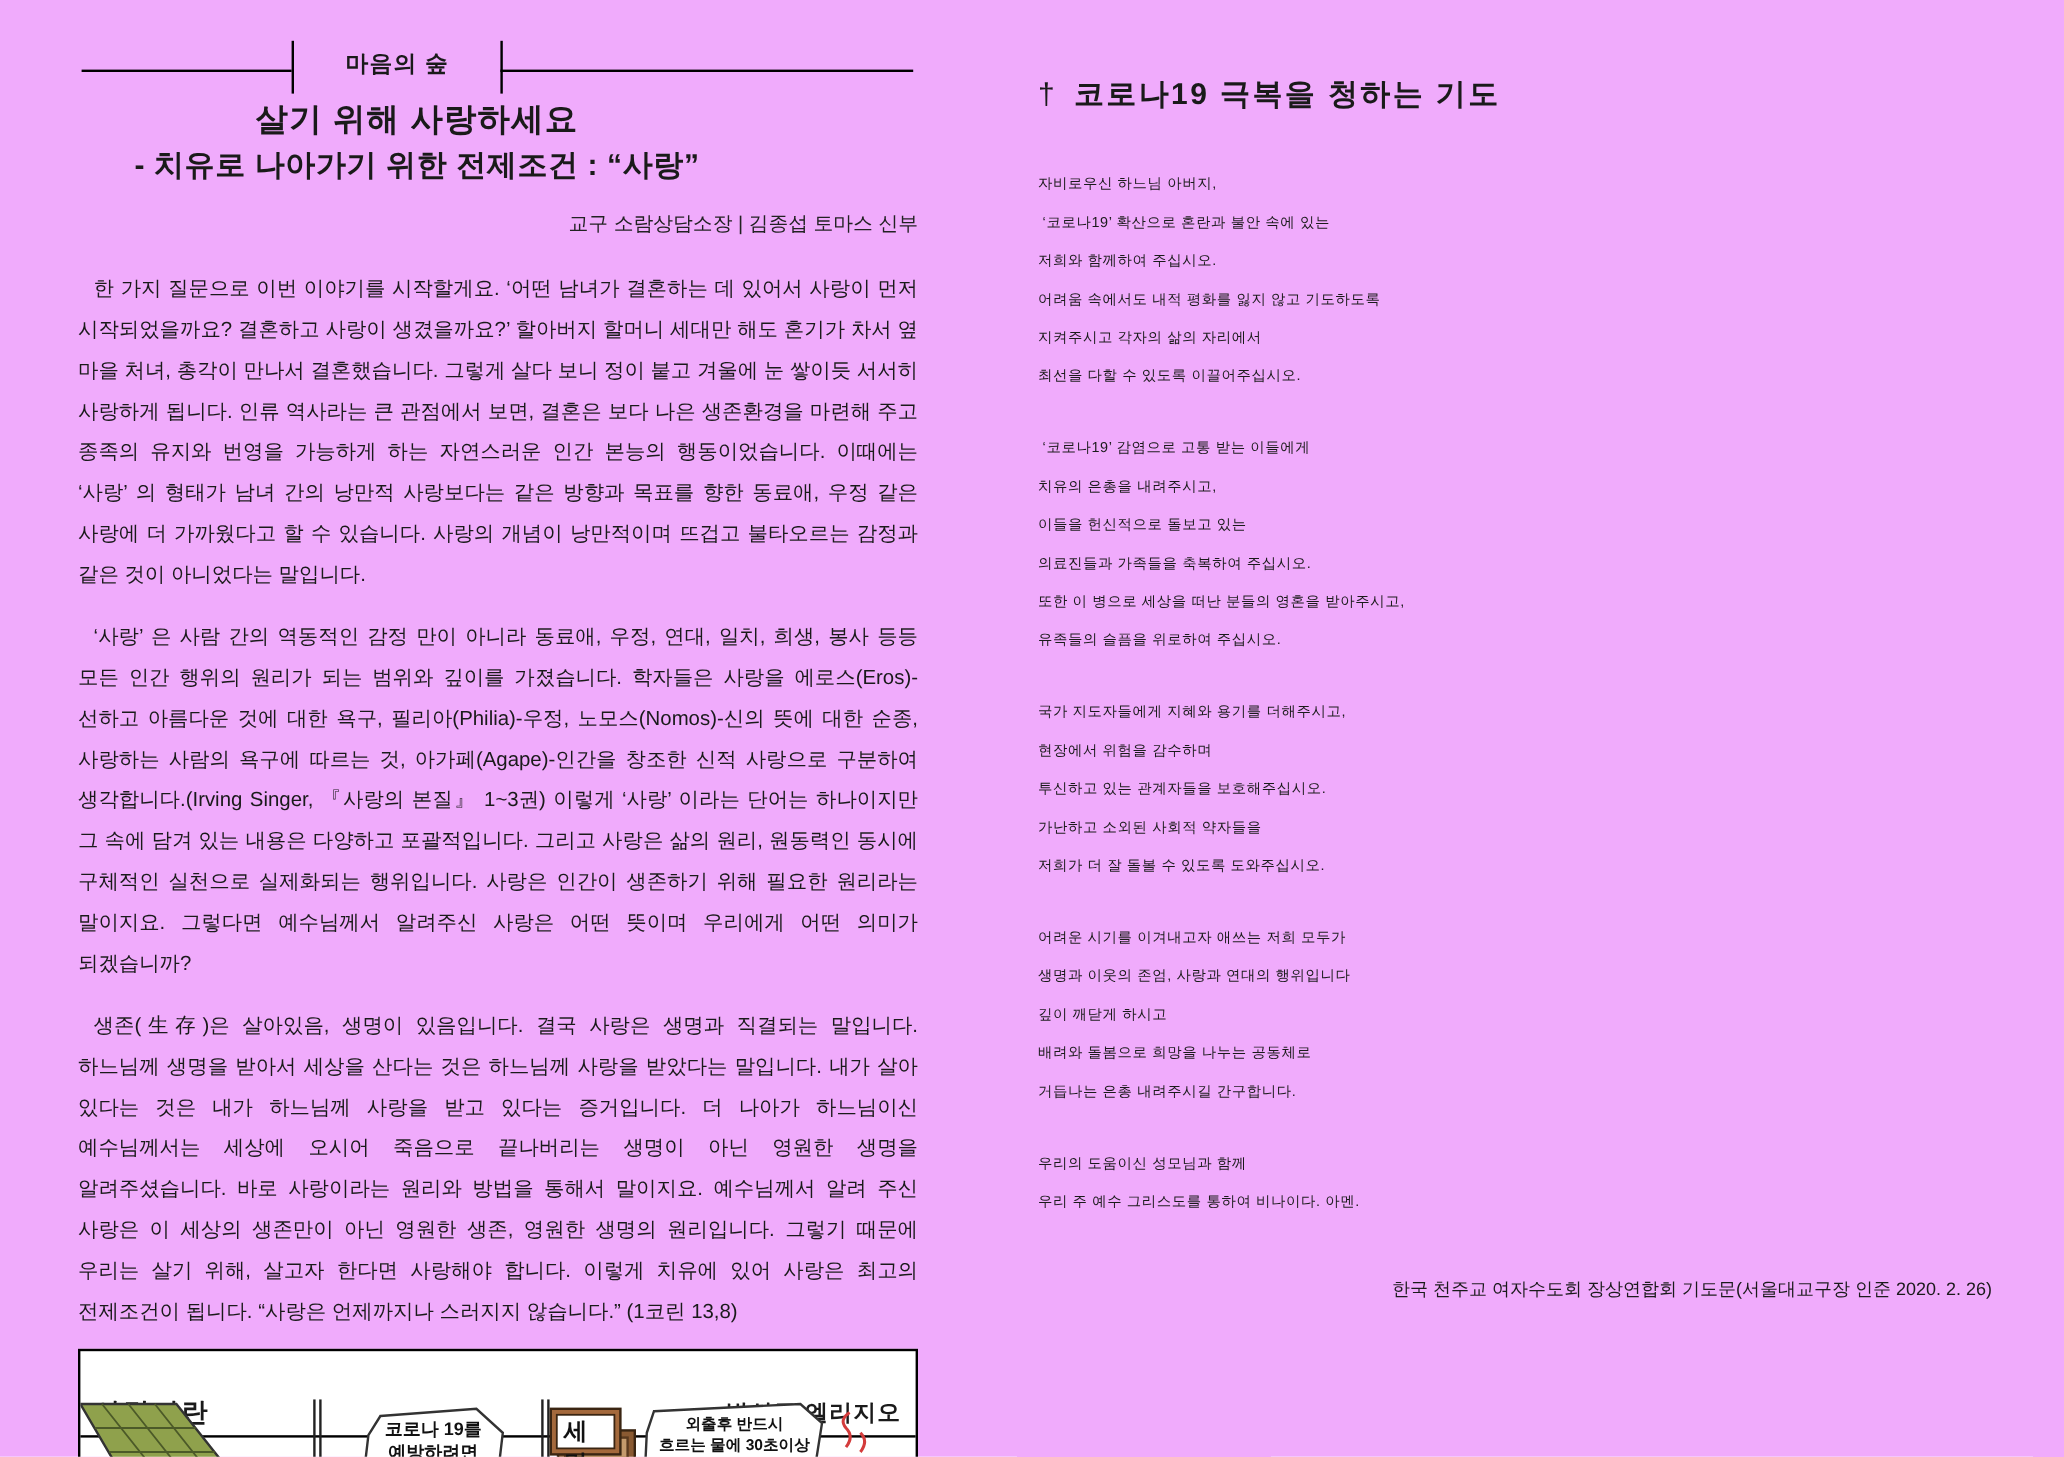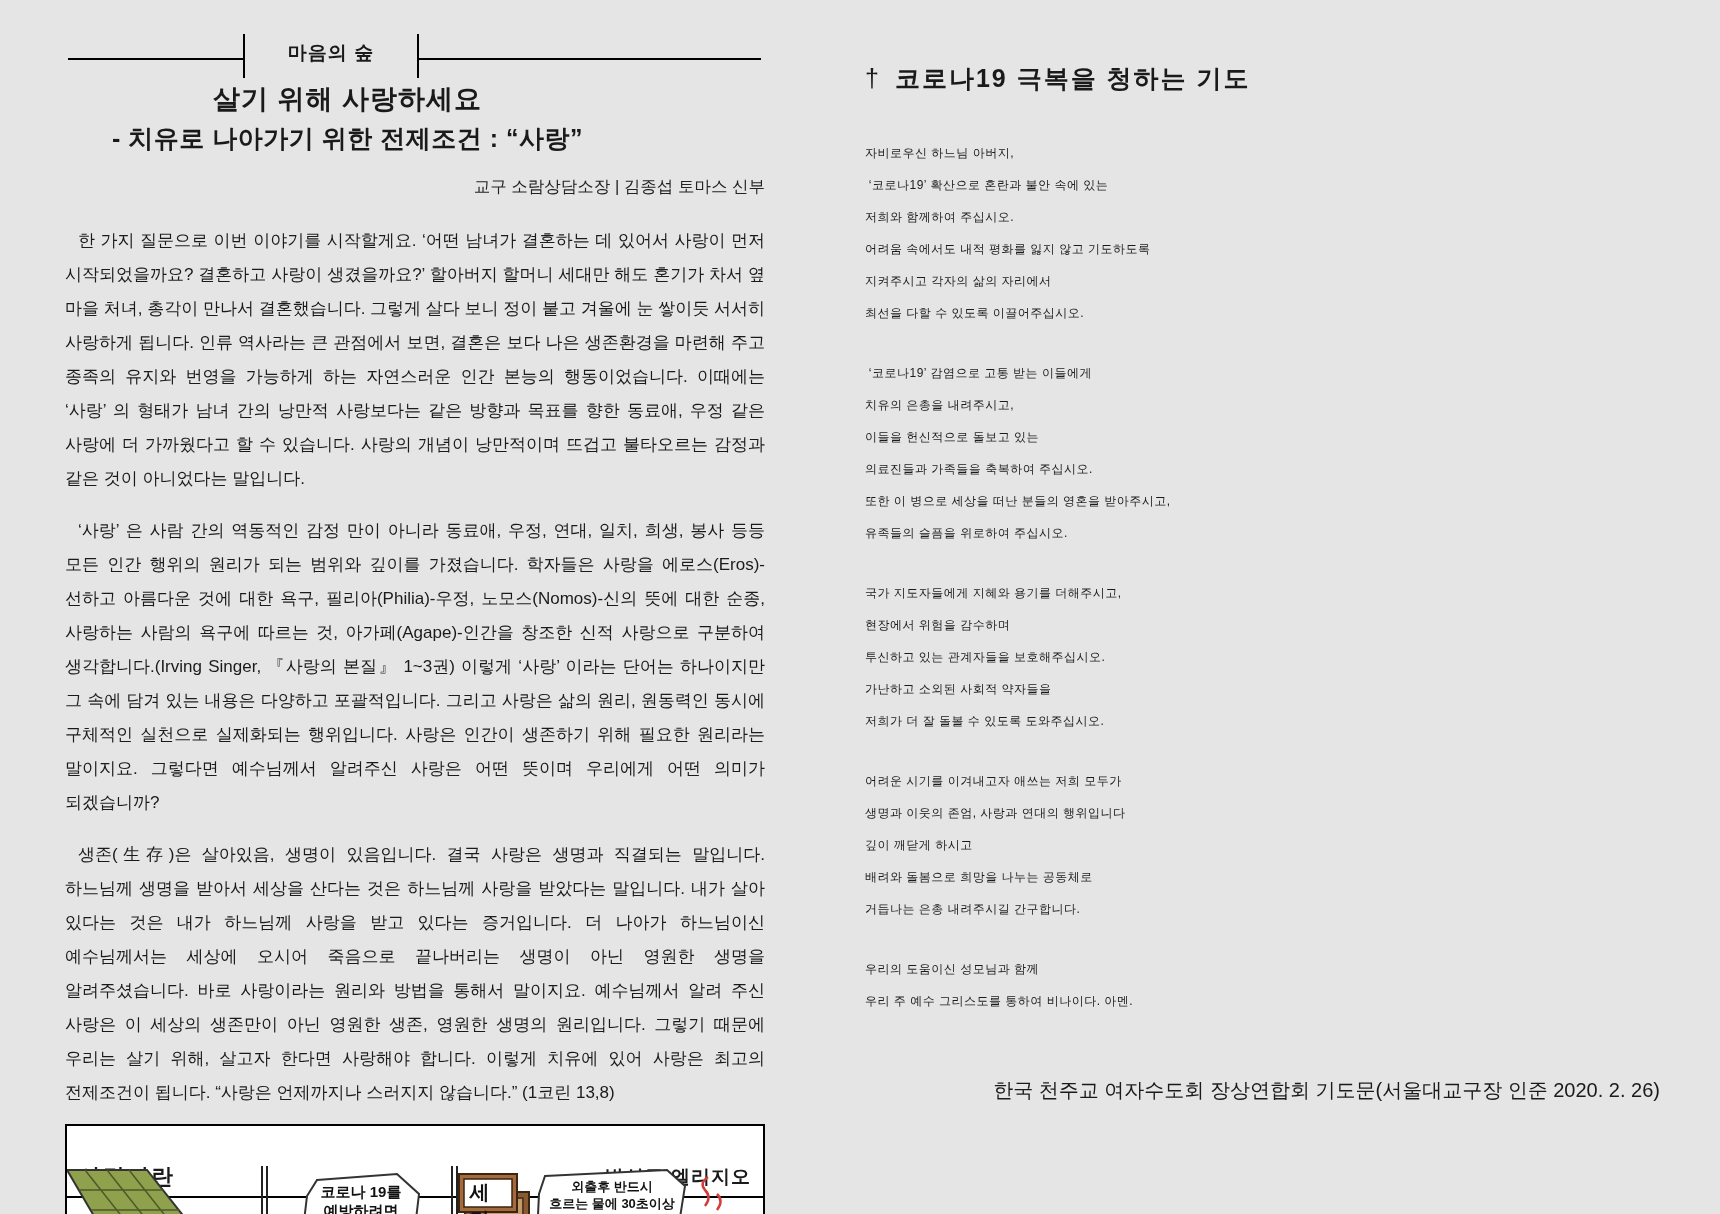--- a/index.html
+++ b/index.html
@@ -1,21 +1,21 @@
 <!DOCTYPE html>
 <html><head>
 <meta charset="utf-8">
 <style>
   html,body { margin:0; padding:0; }
   body {
     width:1720px; height:1214px; background:#ffffff;
     font-family:"Liberation Sans","DejaVu Sans",sans-serif;
     color:#1a1a1a; position:relative; overflow:hidden;
   }
-  .page { position:absolute; inset:0; background:#e5e5e5;padding-left:26px; }
+  .page { position:absolute; inset:0; background:#f0abfc;padding-left:26px; }
 
   
   .left-col { position:absolute; left:65px; top:28px; width:700px; }
 
   .deco { position:relative; height:50px; }
   .deco .rule-l { position:absolute; left:3px;  top:30px; width:175px; border-top:2px solid #000; }
   .deco .rule-r { position:absolute; left:352px; top:30px; width:344px; border-top:2px solid #000; }
   .deco .tick-l { position:absolute; left:178px; top:6px; height:44px; border-left:2px solid #000; }
   .deco .tick-r { position:absolute; left:352px; top:6px; height:44px; border-left:2px solid #000; }
   .kicker { position:absolute; left:180px; top:12px; width:172px; text-align:center;
@@ -46,21 +46,21 @@
   .notice-text { left:472px; top:52px;  width:146px; text-align:center; font-size:13px; line-height:17px; font-weight:bold; }
 
   
   .right-col { position:absolute; left:865px; top:62px; width:795px; }
   .prayer-title { width:650px; text-align:left; font-size:25px; font-weight:bold; letter-spacing:2px; }
   .prayer-title .cross { margin-right:14px; font-weight:normal; }
   .prayer-body { margin-top:42px; }
   .stanza { margin-top:28px; }
   .stanza:first-child { margin-top:0; }
   .prayer-line { font-size:12px; line-height:32px; white-space:pre-wrap; letter-spacing:0.5px; }
-  .prayer-footer { margin-top:60px; width:795px; text-align:right; font-size:20px; }
+  .prayer-footer { margin-top:48px; width:795px; text-align:right; font-size:15px; }
 </style>
 </head>
 <body>
 
 <div class="page">
 
   <div class="left-col">
 
     <div class="deco">
       <div class="rule-l"></div>

